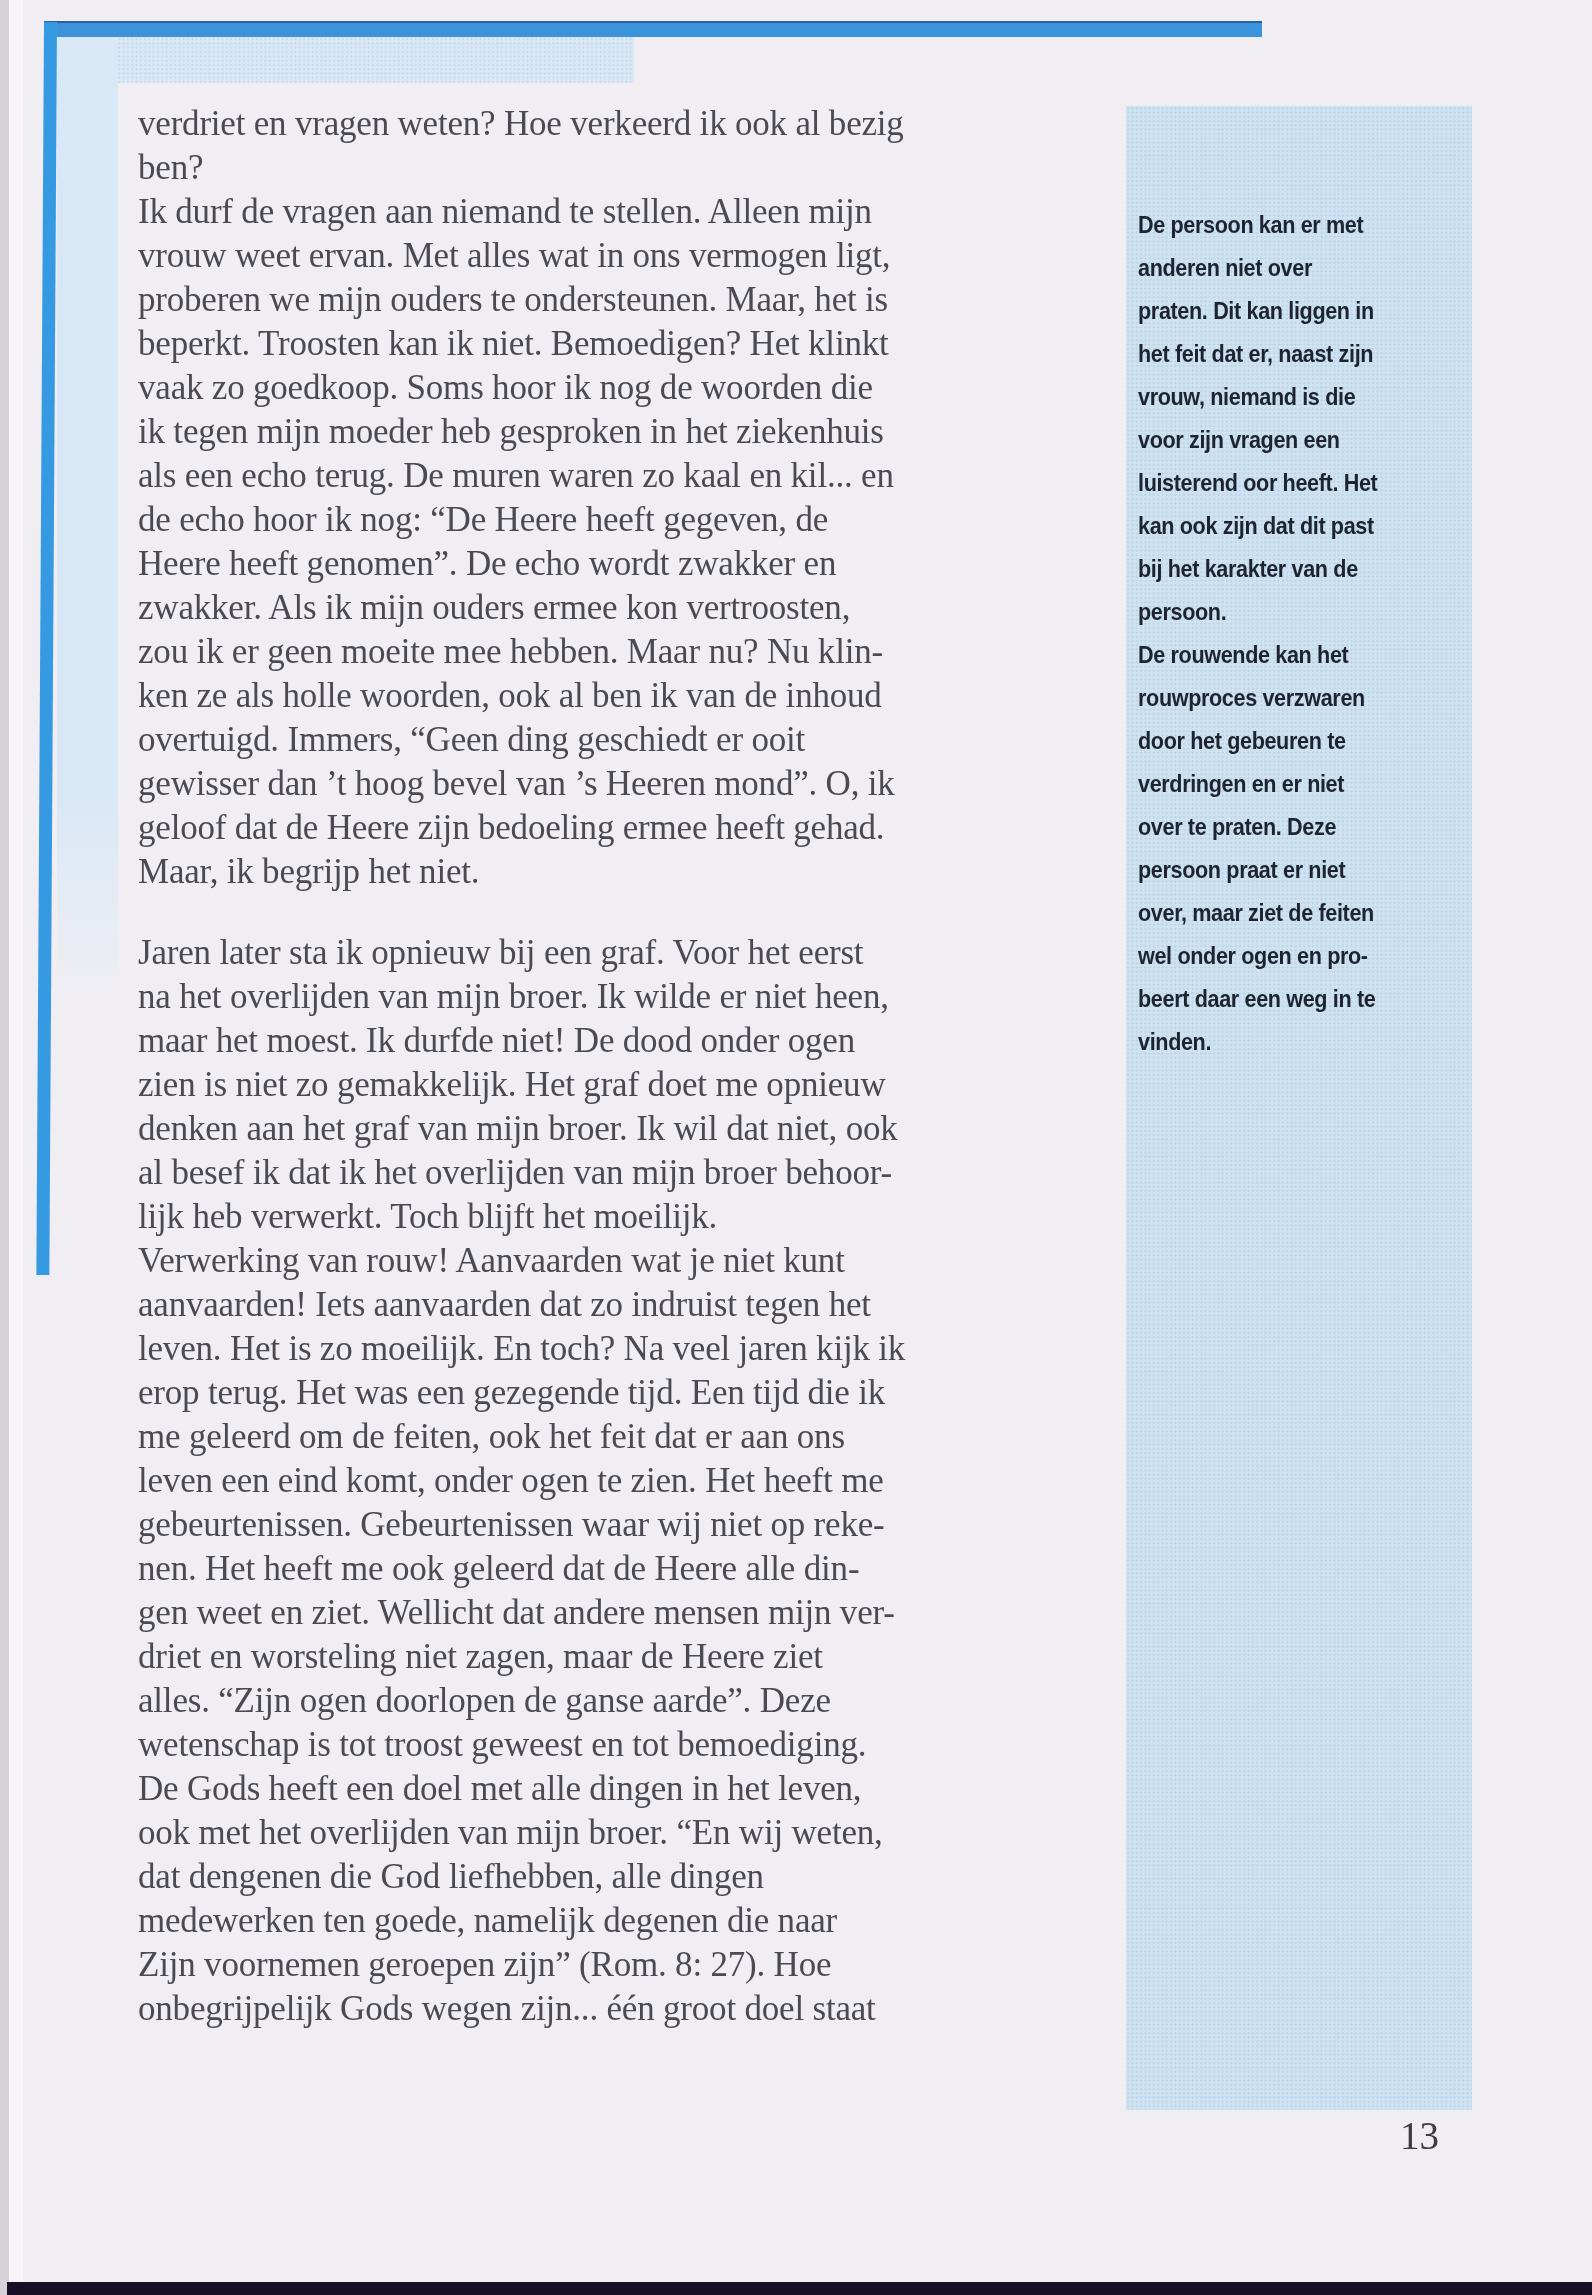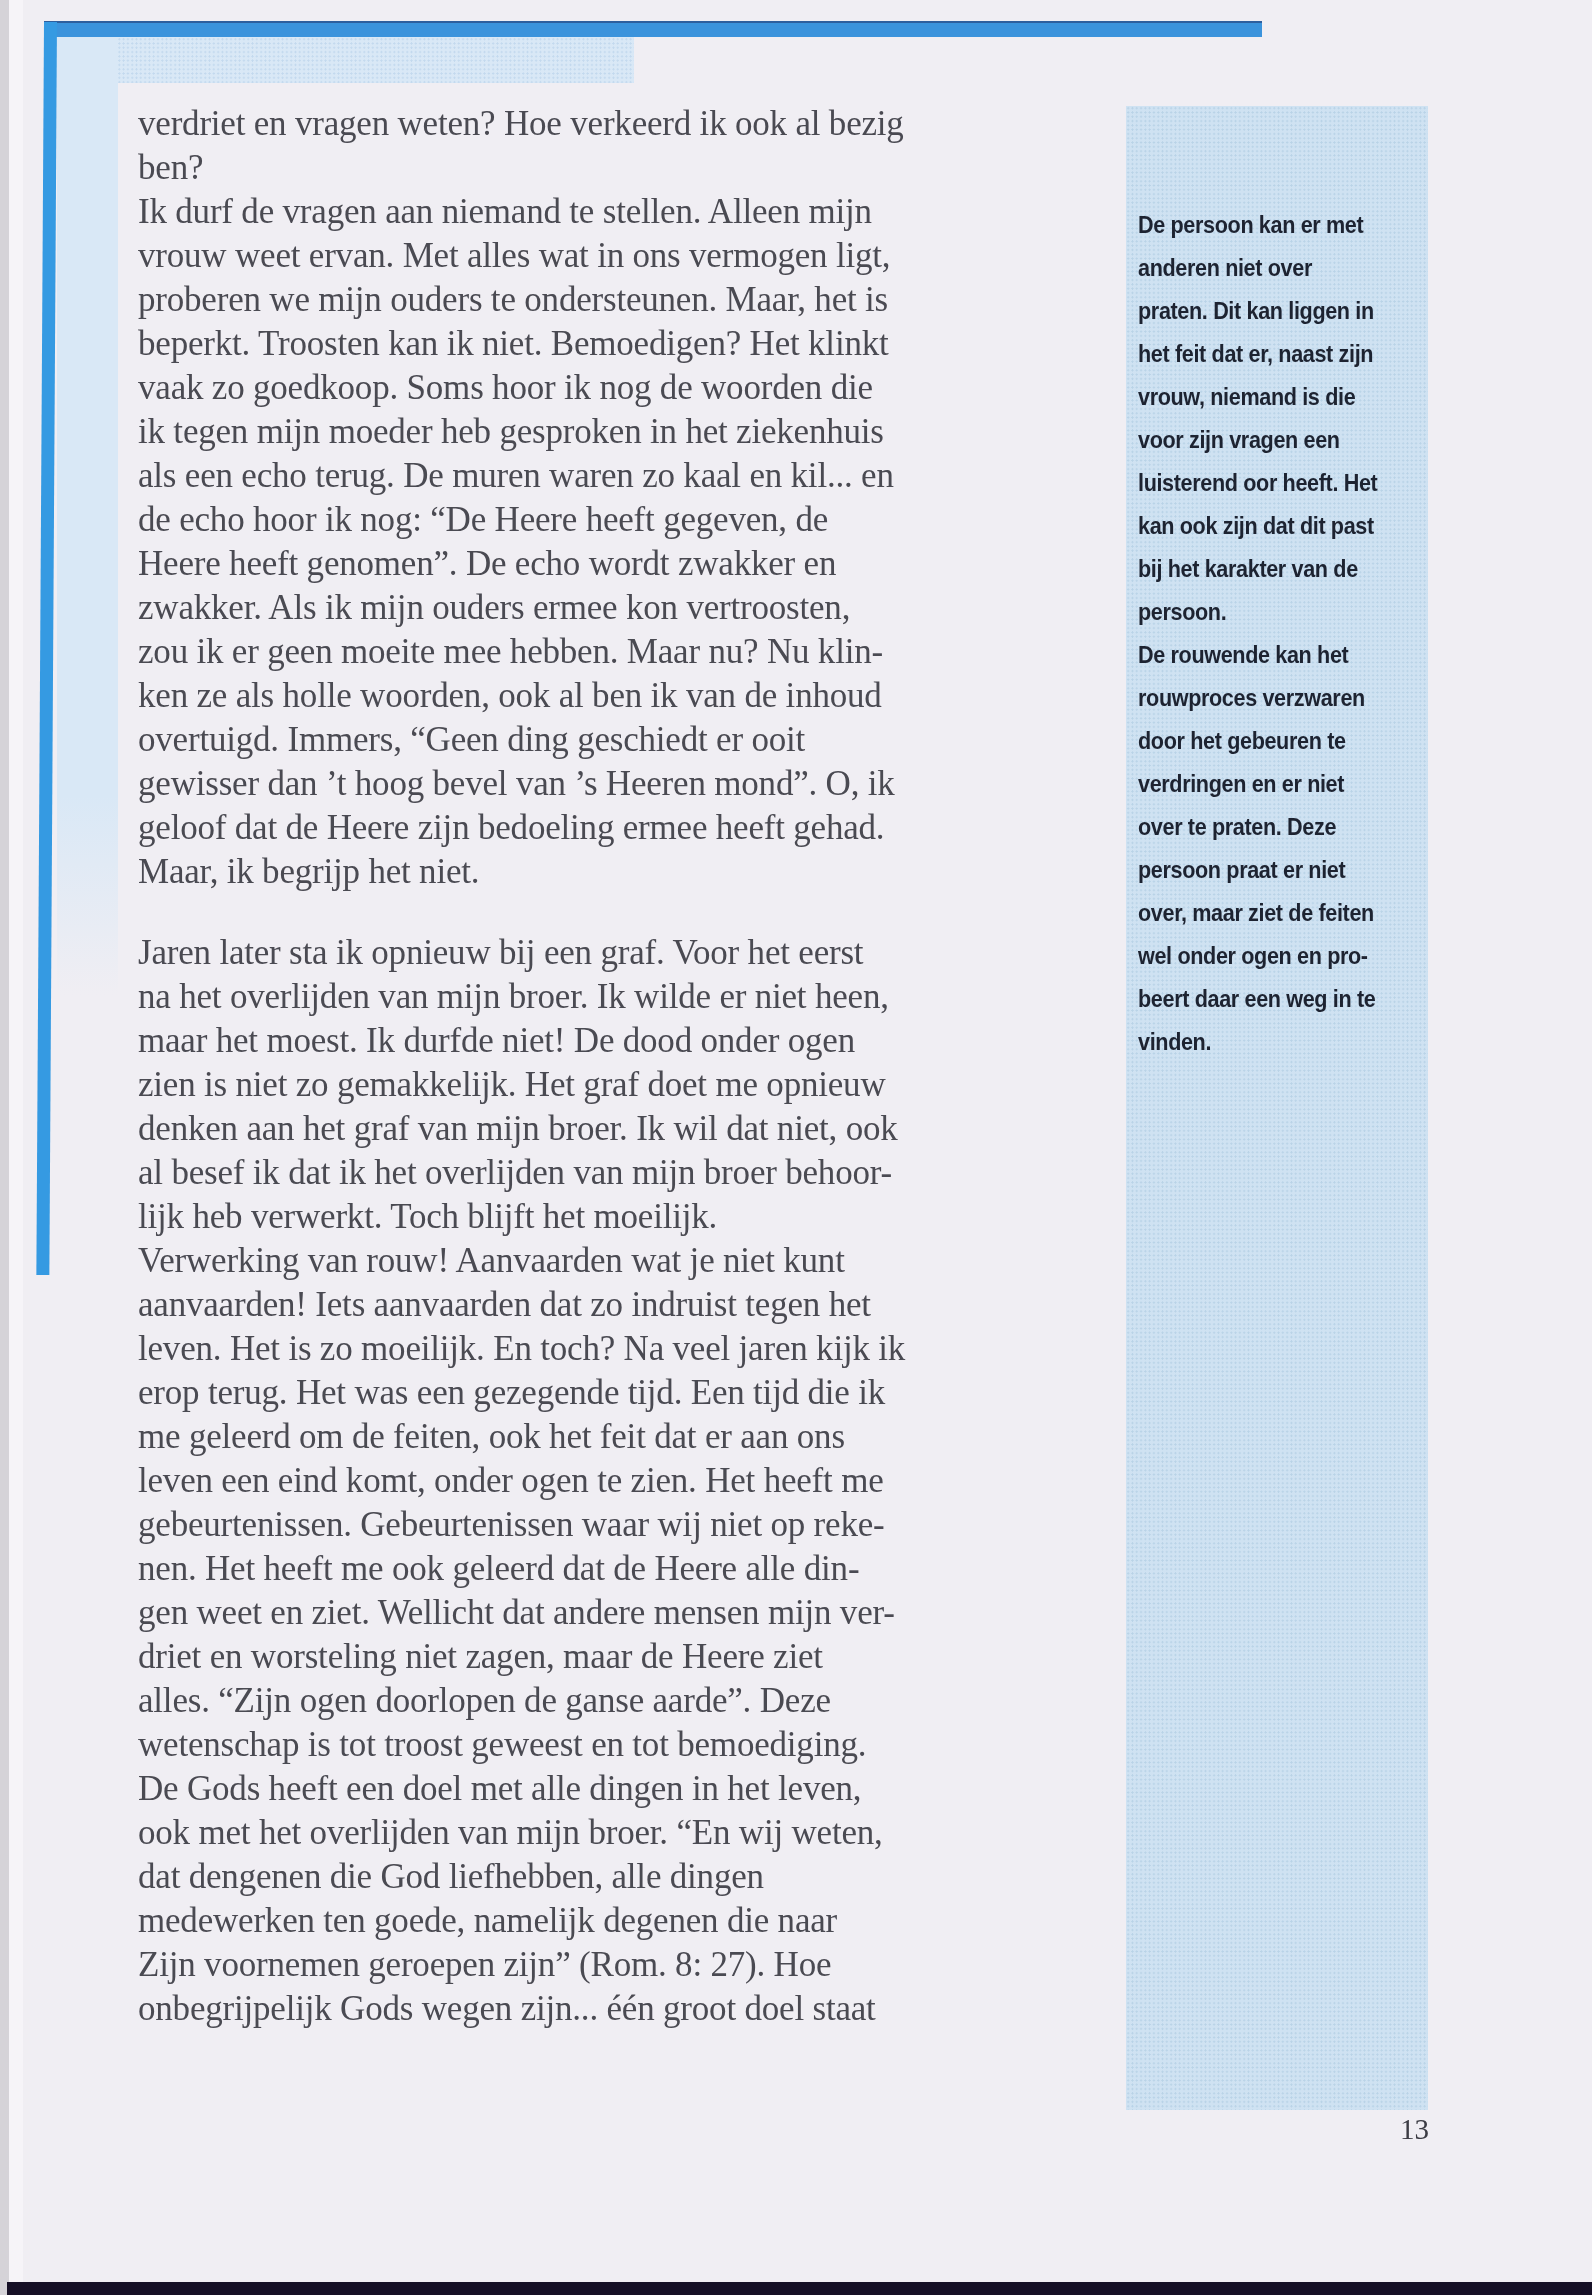--- a/index.html
+++ b/index.html
@@ -42,32 +42,33 @@
   }
   .para2 { margin-top:37px; }
   .a-line { white-space:pre; }
 
   
   .sidebar-box {
     position:absolute; left:1126px; top:106px; width:302px; height:2004px;
     background-color:#cfe2f2;
     background-image:radial-gradient(#b9d3e7 0.9px, rgba(0,0,0,0) 0.9px);
     background-size:4.3px 4.3px;
+    padding-left:44px;
   }
   .sidebar-text {
     position:absolute; left:12px; top:97px; width:285px;
     font-family:"Liberation Sans", sans-serif;
     font-size:24px; font-weight:700; line-height:43px;
     letter-spacing:-0.4px; color:#1d2331;
   }
   .sb-line { white-space:pre; transform:scaleX(0.9); transform-origin:left center; }
 
   .page-number {
     position:absolute; left:1400px; top:2113px;
-    font-size:29px; color:#3c3c44;
+    font-size:39px; color:#3c3c44;
   }
 
   .bottom-bar {
     position:absolute; left:7px; top:2282px; width:1585px; height:14px;
     background:#161026;
   }
 </style>
 </head>
 <body>
 

